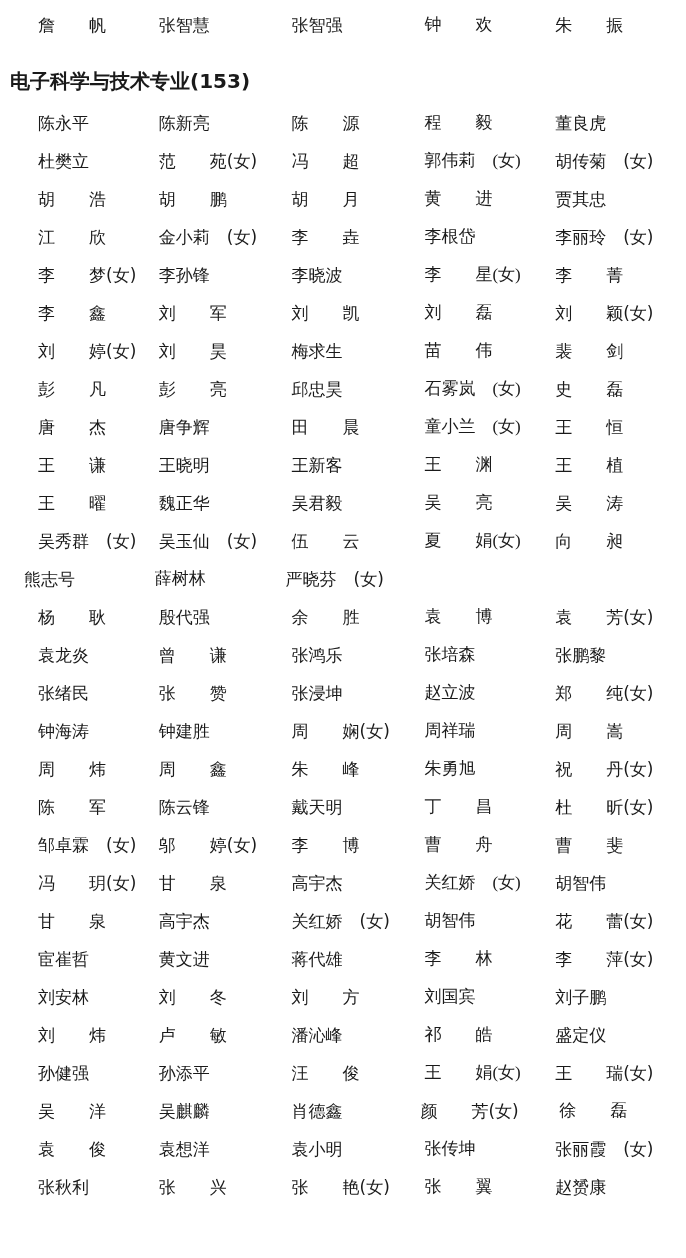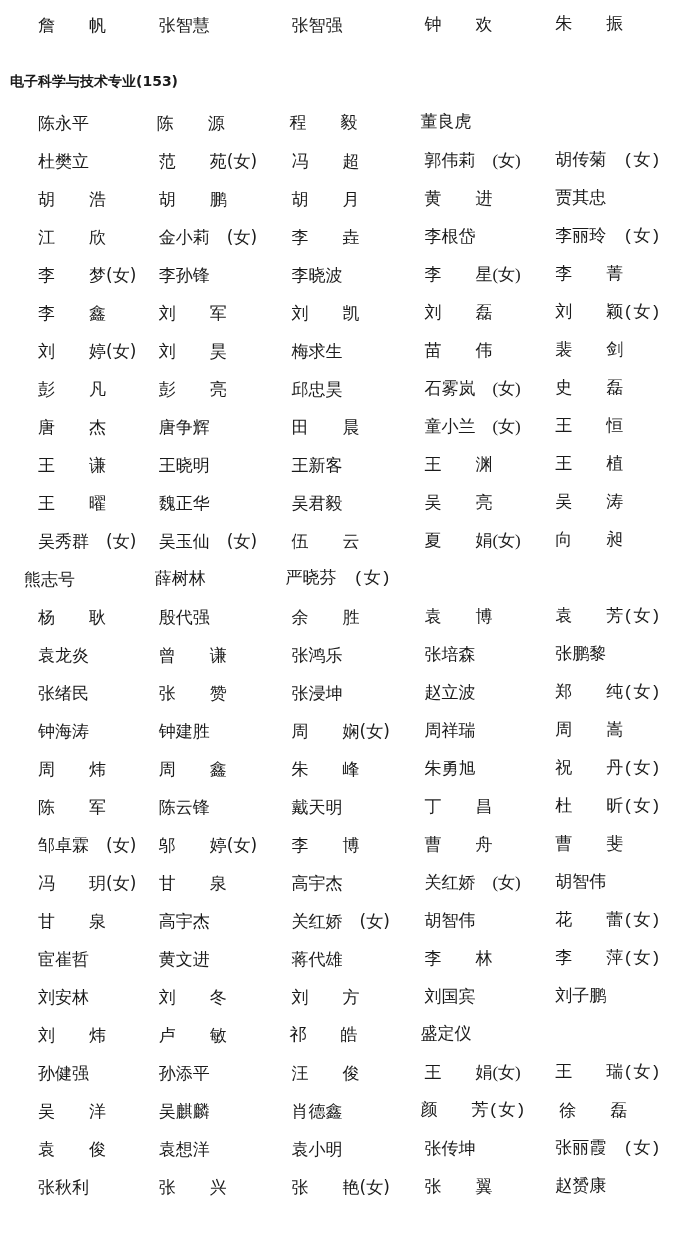--- a/index.html
+++ b/index.html
@@ -43,57 +43,58 @@
     text-align: justify;
     text-align-last: justify;
   }
   .name-cell .nm.w3 {
     width: 68px;
   }
   .suffix {
     font-size: 17px;
   }
   .section-title {
-    font-size: 14px;
+    font-size: 20px;
     font-weight: 600;
     height: 46px;
     line-height: 46px;
     padding-left: 4px;
     white-space: nowrap;
   }
   .spacer-top {
     height: 6px;
   }
   .gap {
     height: 14px;
   }
   
   .col-0 { padding-left: 32px; }
   .col-1 { padding-left: 18px; }
   .col-2 { padding-left: 16px; }
   .col-3 { padding-left: 14px; font-family: Liberation Serif, serif; }
-  .col-4 { padding-left: 10px; font-family: Liberation Mono, monospace; }
+  .col-4 { padding-left: 10px; }
 </style>
 </head>
 <body>
 
 <div class="page">
   <div class="spacer-top"></div>
   <div class="name-row" id="top-row">
       <div class="name-cell col-0"><span class="nm w2">詹帆</span></div>
       <div class="name-cell col-1"><span class="nm w3">张智慧</span></div>
       <div class="name-cell col-2"><span class="nm w3">张智强</span></div>
       <div class="name-cell col-3"><span class="nm w2">钟欢</span></div>
       <div class="name-cell col-4"><span class="nm w2">朱振</span></div>
     </div>
   <div class="gap"></div>
   <div class="section-title">电子科学与技术专业(153)</div>
   <div id="rows-container">
       <div class="name-row">
         <div class="name-cell col-0"><span class="nm w3">陈永平</span></div>
+        <div class="name-cell col-1"><span class="nm w3">陈新亮</span></div>
         <div class="name-cell col-2"><span class="nm w2">陈源</span></div>
         <div class="name-cell col-3"><span class="nm w2">程毅</span></div>
         <div class="name-cell col-4"><span class="nm w3">董良虎</span></div>
       </div>
       <div class="name-row">
         <div class="name-cell col-0"><span class="nm w3">杜樊立</span></div>
         <div class="name-cell col-1"><span class="nm w2">范苑</span><span class="suffix">(女)</span></div>
         <div class="name-cell col-2"><span class="nm w2">冯超</span></div>
         <div class="name-cell col-3"><span class="nm w3">郭伟莉</span><span class="suffix">(女)</span></div>
         <div class="name-cell col-4"><span class="nm w3">胡传菊</span><span class="suffix">(女)</span></div>
@@ -246,20 +247,21 @@
       <div class="name-row">
         <div class="name-cell col-0"><span class="nm w3">刘安林</span></div>
         <div class="name-cell col-1"><span class="nm w2">刘冬</span></div>
         <div class="name-cell col-2"><span class="nm w2">刘方</span></div>
         <div class="name-cell col-3"><span class="nm w3">刘国宾</span></div>
         <div class="name-cell col-4"><span class="nm w3">刘子鹏</span></div>
       </div>
       <div class="name-row">
         <div class="name-cell col-0"><span class="nm w2">刘炜</span></div>
         <div class="name-cell col-1"><span class="nm w2">卢敏</span></div>
+        <div class="name-cell col-2"><span class="nm w3">潘沁峰</span></div>
         <div class="name-cell col-3"><span class="nm w2">祁皓</span></div>
         <div class="name-cell col-4"><span class="nm w3">盛定仪</span></div>
       </div>
       <div class="name-row">
         <div class="name-cell col-0"><span class="nm w3">孙健强</span></div>
         <div class="name-cell col-1"><span class="nm w3">孙添平</span></div>
         <div class="name-cell col-2"><span class="nm w2">汪俊</span></div>
         <div class="name-cell col-3"><span class="nm w2">王娟</span><span class="suffix">(女)</span></div>
         <div class="name-cell col-4"><span class="nm w2">王瑞</span><span class="suffix">(女)</span></div>
       </div>

